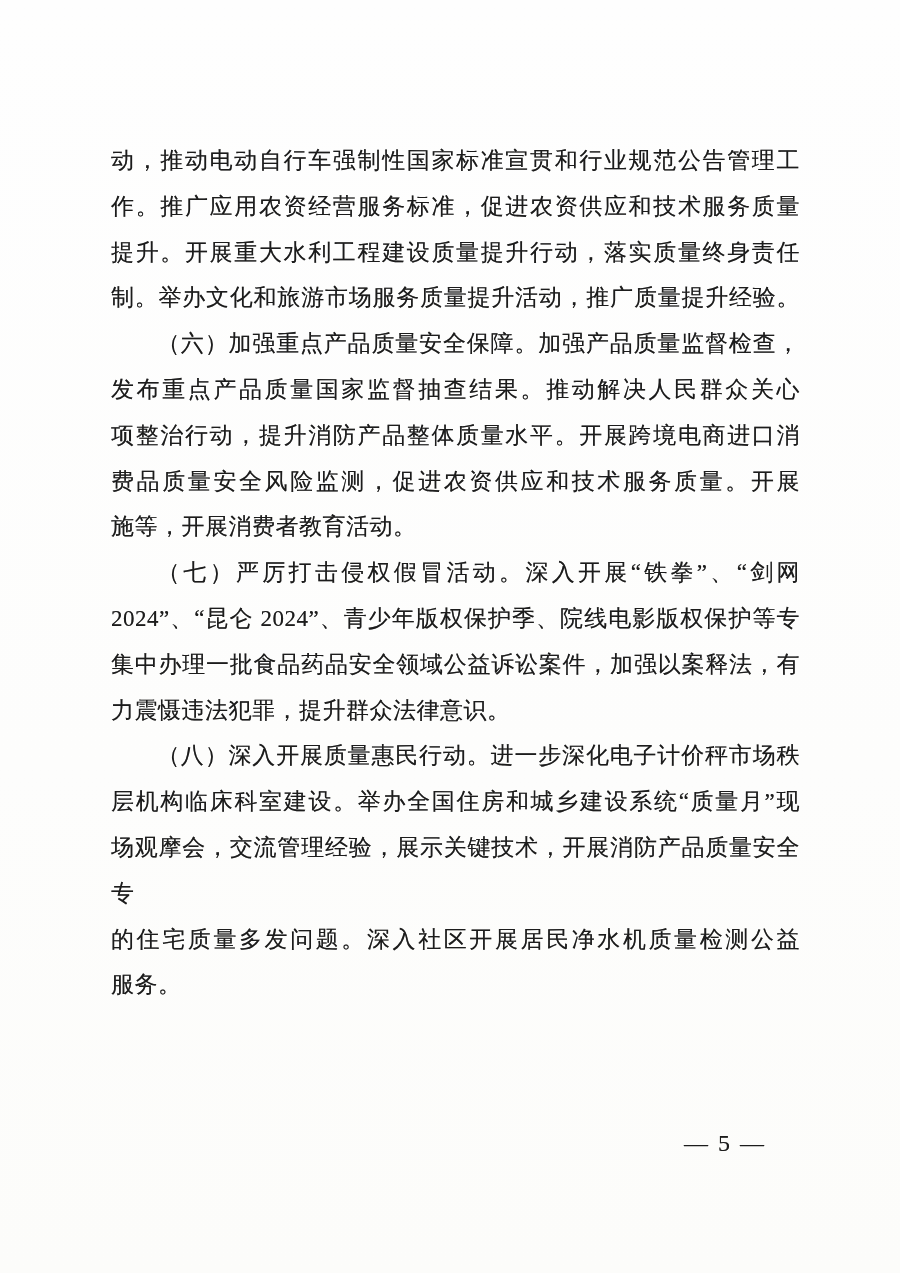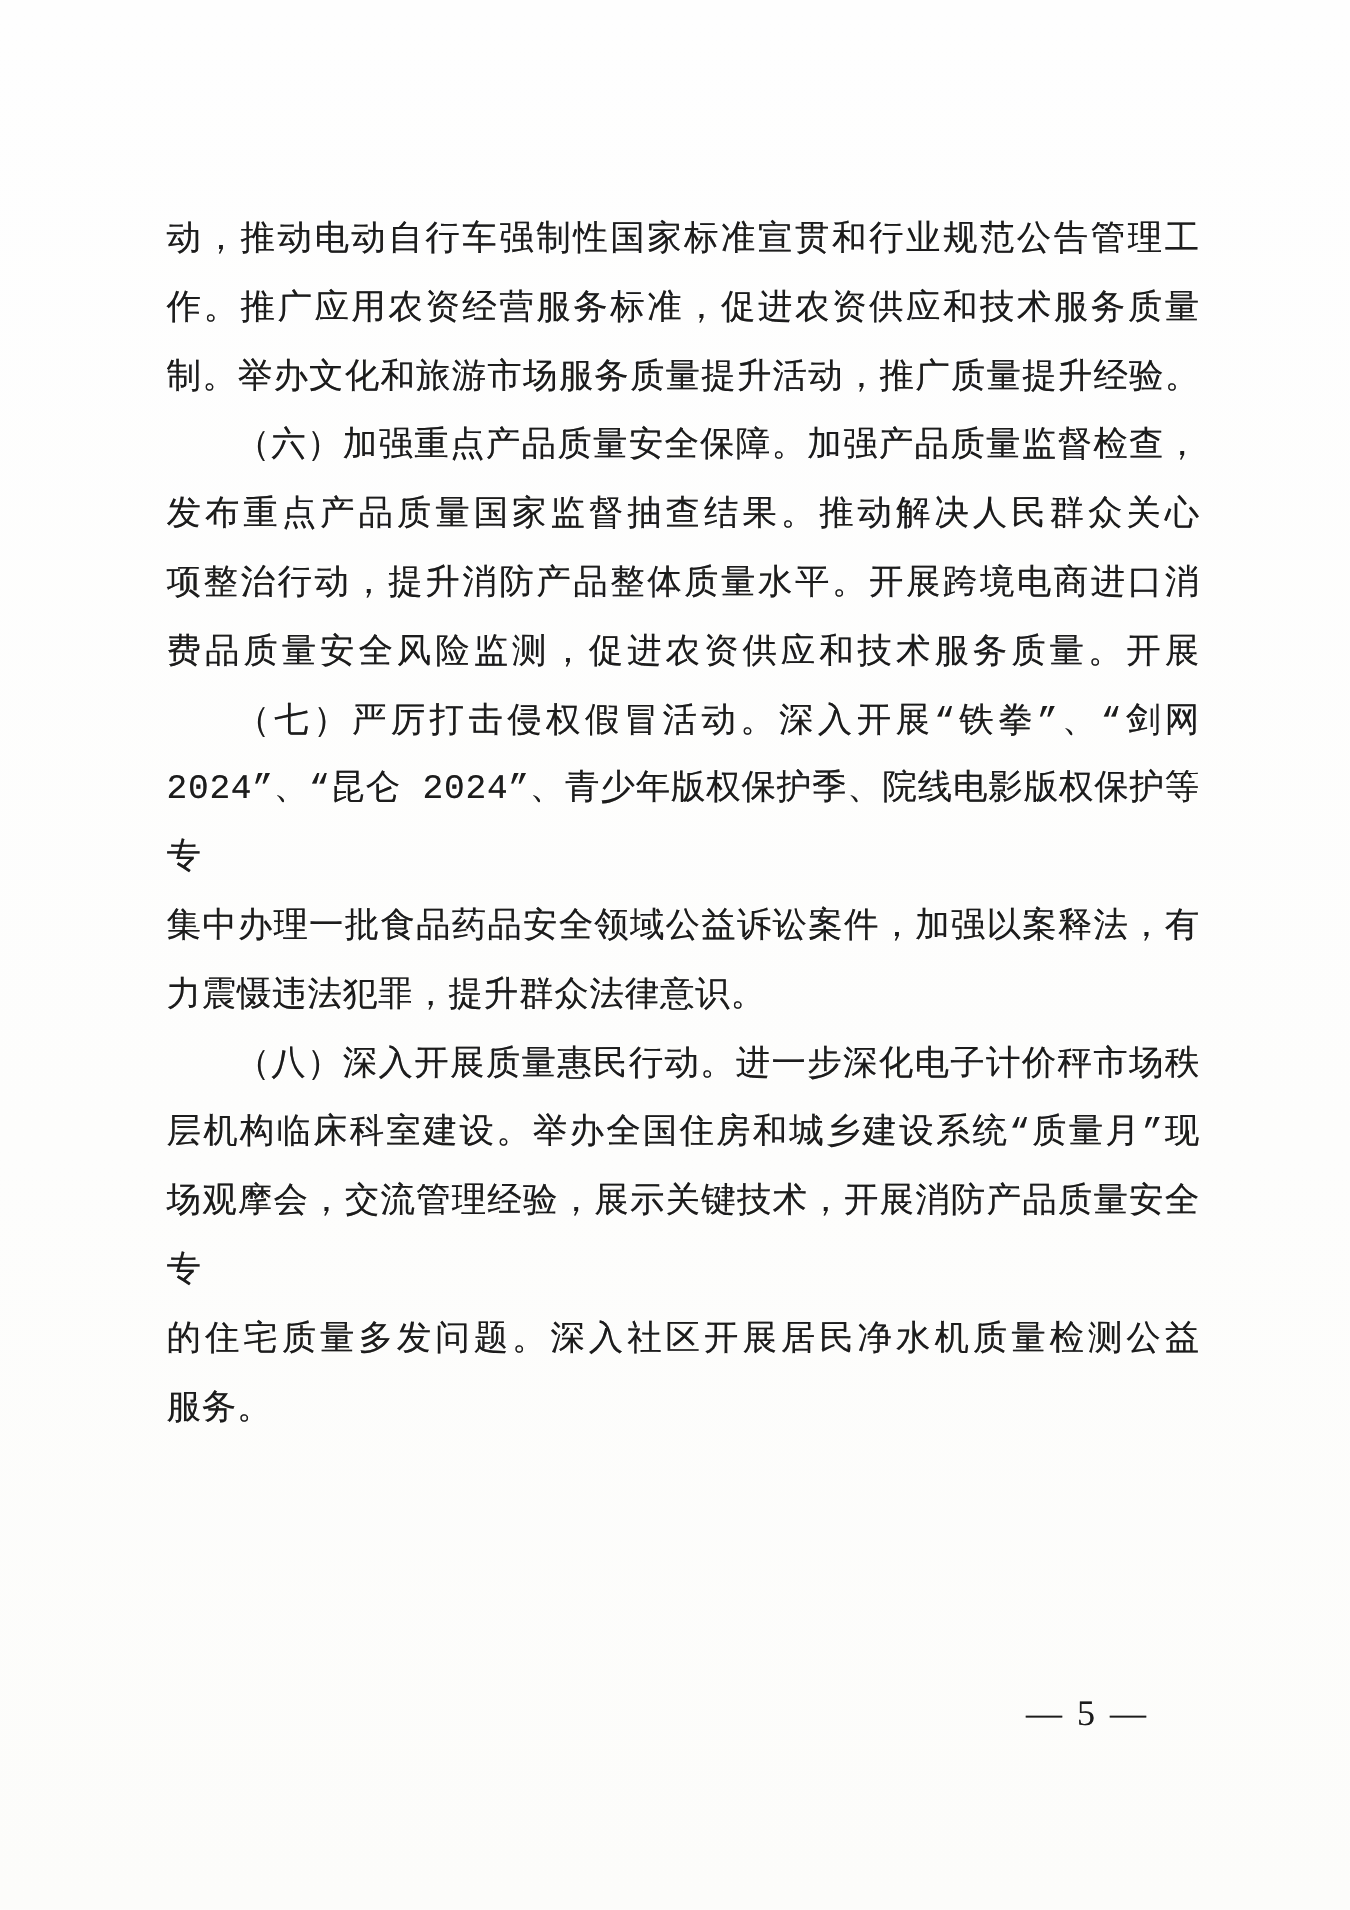--- a/index.html
+++ b/index.html
@@ -31,21 +31,20 @@
   }
   .para {
     margin: 0;
   }
   .line {
     text-align: justify;
     text-align-last: justify;
     -moz-text-align-last: justify;
     white-space: normal;
     text-shadow: 0 0 0.4px rgba(20,20,20,0.55);
-    font-family: Liberation Mono, monospace;
   }
   .line.short {
     text-align-last: left;
     -moz-text-align-last: left;
   }
   .line.indent {
     padding-left: 2em;
   }
   .footer {
     position: absolute;
@@ -59,27 +58,29 @@
   }
 </style>
 </head>
 <body>
 
 <div class="page">
   <div class="doc-body">
       <div class="para">
         <div class="line">动，推动电动自行车强制性国家标准宣贯和行业规范公告管理工</div>
         <div class="line">作。推广应用农资经营服务标准，促进农资供应和技术服务质量</div>
+        <div class="line">提升。开展重大水利工程建设质量提升行动，落实质量终身责任</div>
         <div class="line">制。举办文化和旅游市场服务质量提升活动，推广质量提升经验。</div>
       </div>
       <div class="para">
         <div class="line indent">（六）加强重点产品质量安全保障。加强产品质量监督检查，</div>
         <div class="line">发布重点产品质量国家监督抽查结果。推动解决人民群众关心</div>
         <div class="line">项整治行动，提升消防产品整体质量水平。开展跨境电商进口消</div>
         <div class="line">费品质量安全风险监测，促进农资供应和技术服务质量。开展</div>
+        <div class="line short">施等，开展消费者教育活动。</div>
       </div>
       <div class="para">
         <div class="line indent">（七）严厉打击侵权假冒活动。深入开展“铁拳”、“剑网</div>
         <div class="line">2024”、“昆仑 2024”、青少年版权保护季、院线电影版权保护等专</div>
         <div class="line">集中办理一批食品药品安全领域公益诉讼案件，加强以案释法，有</div>
         <div class="line short">力震慑违法犯罪，提升群众法律意识。</div>
       </div>
       <div class="para">
         <div class="line indent">（八）深入开展质量惠民行动。进一步深化电子计价秤市场秩</div>
         <div class="line">层机构临床科室建设。举办全国住房和城乡建设系统“质量月”现</div>

